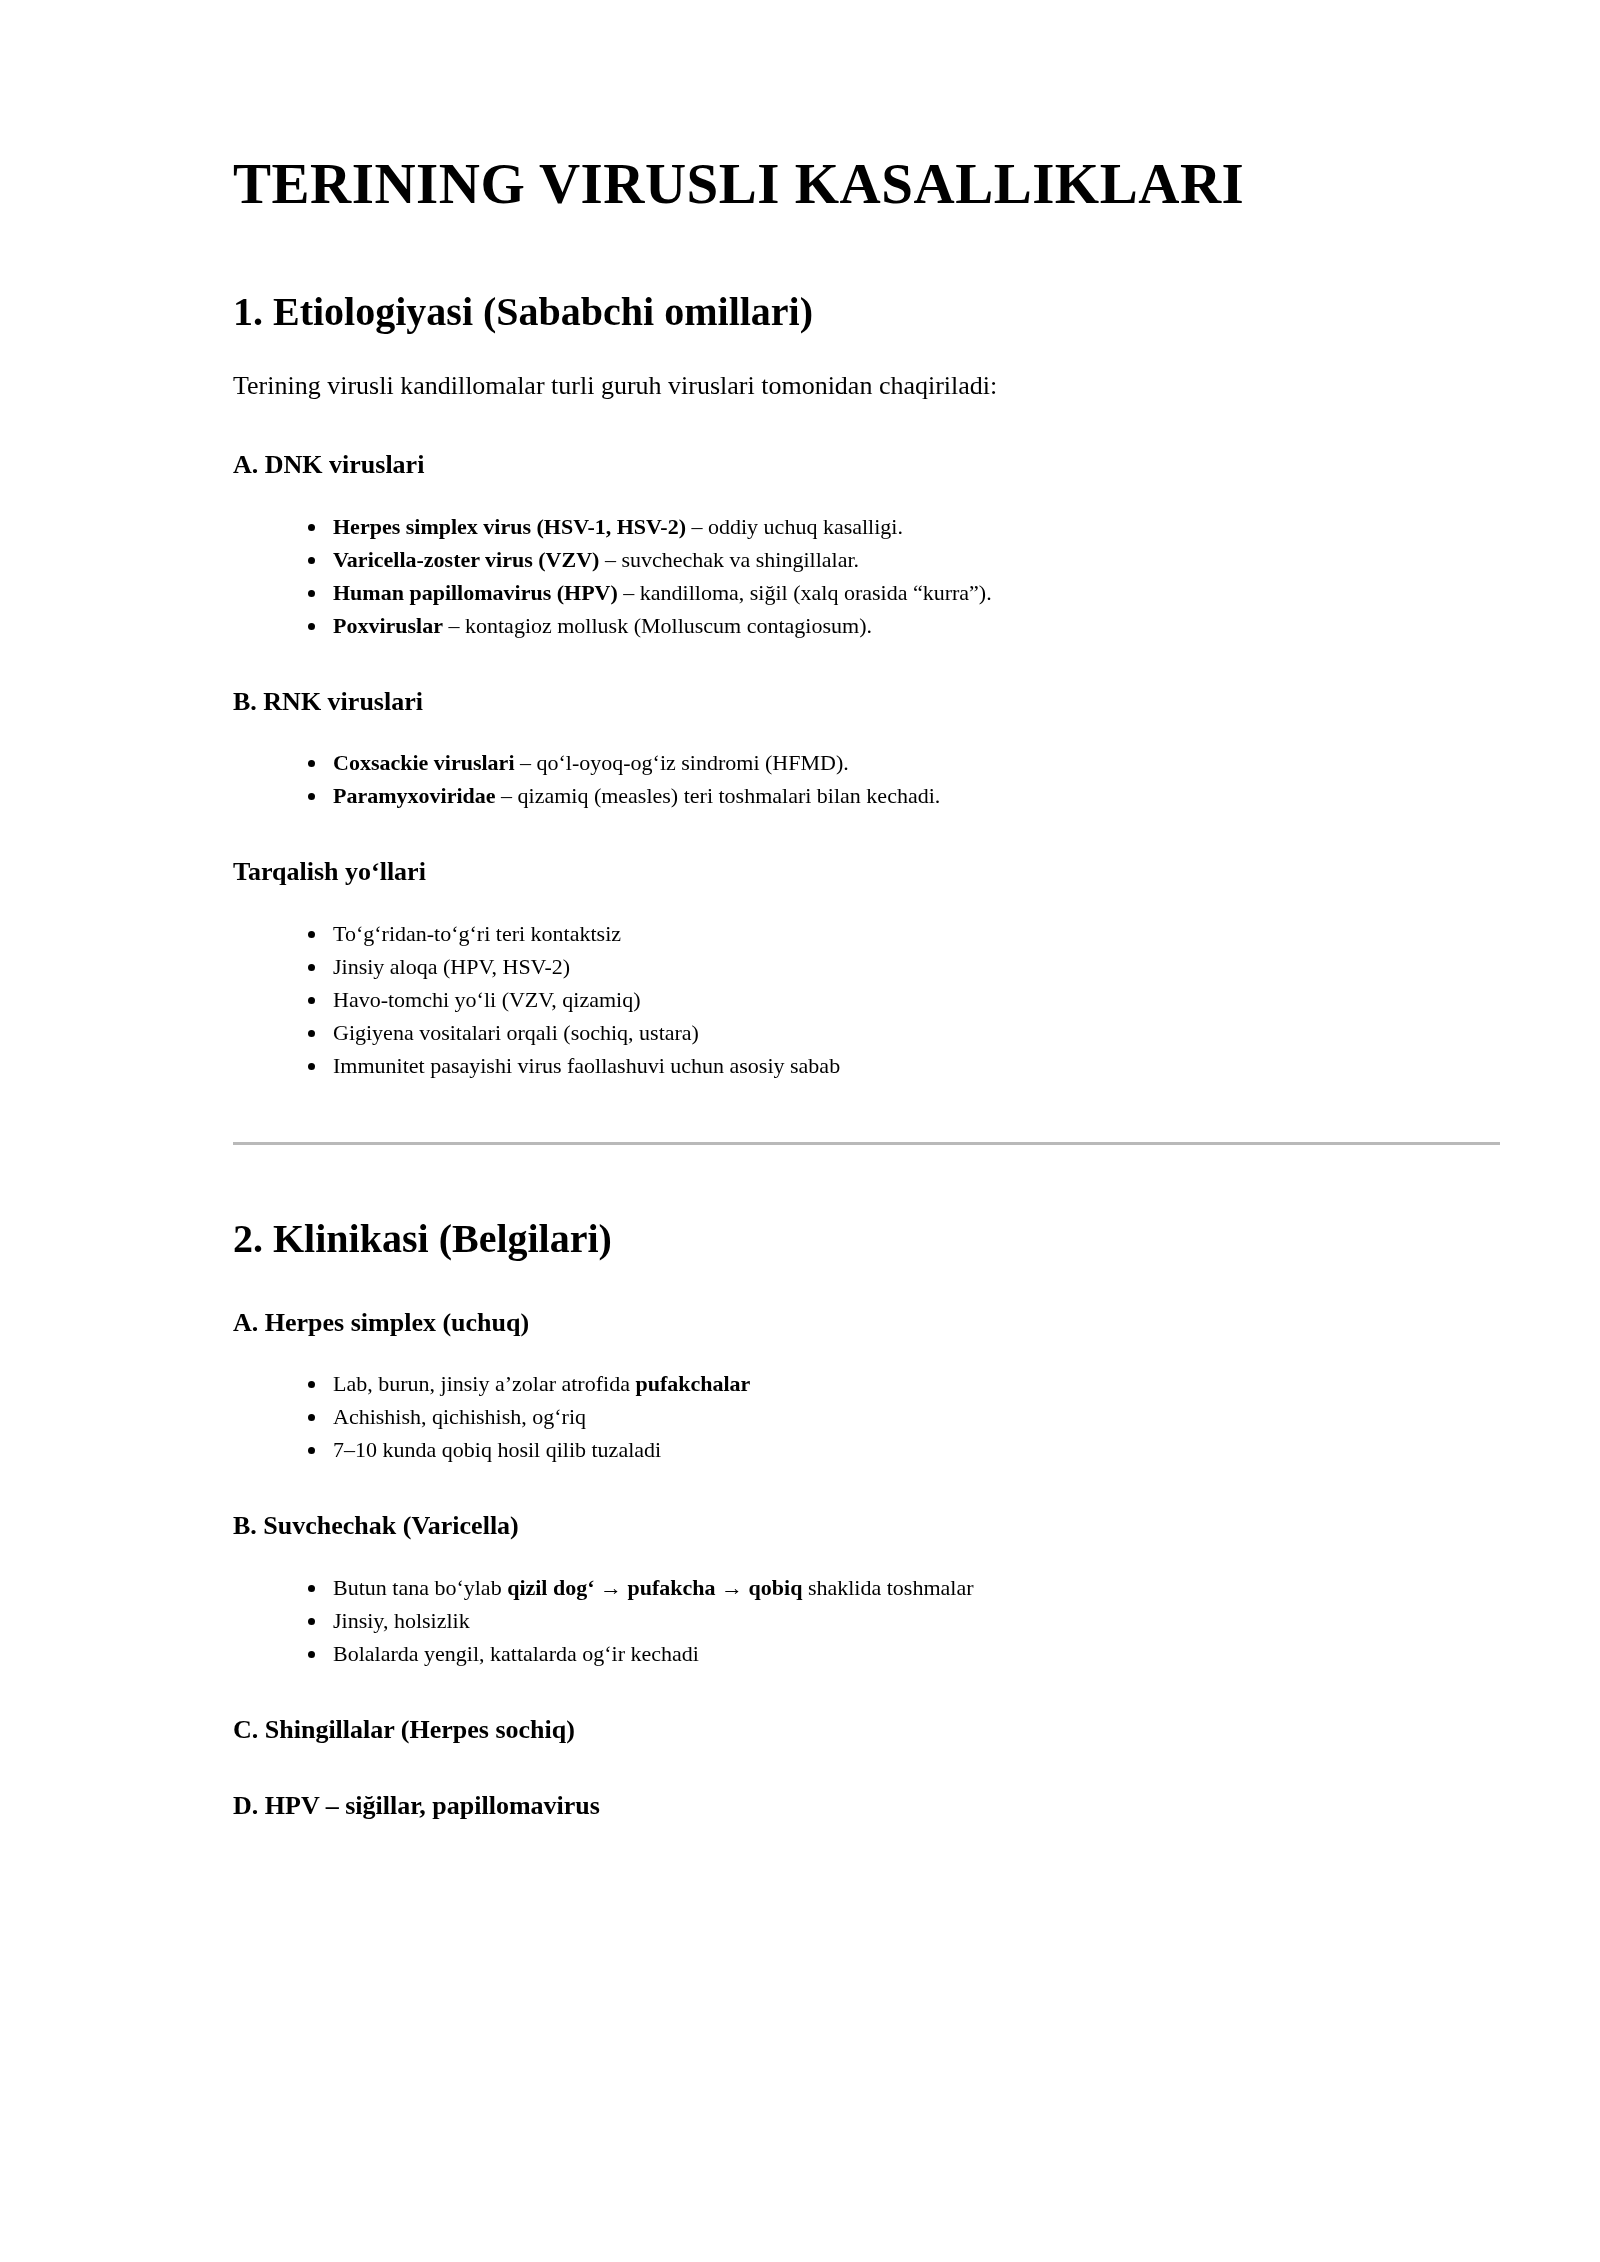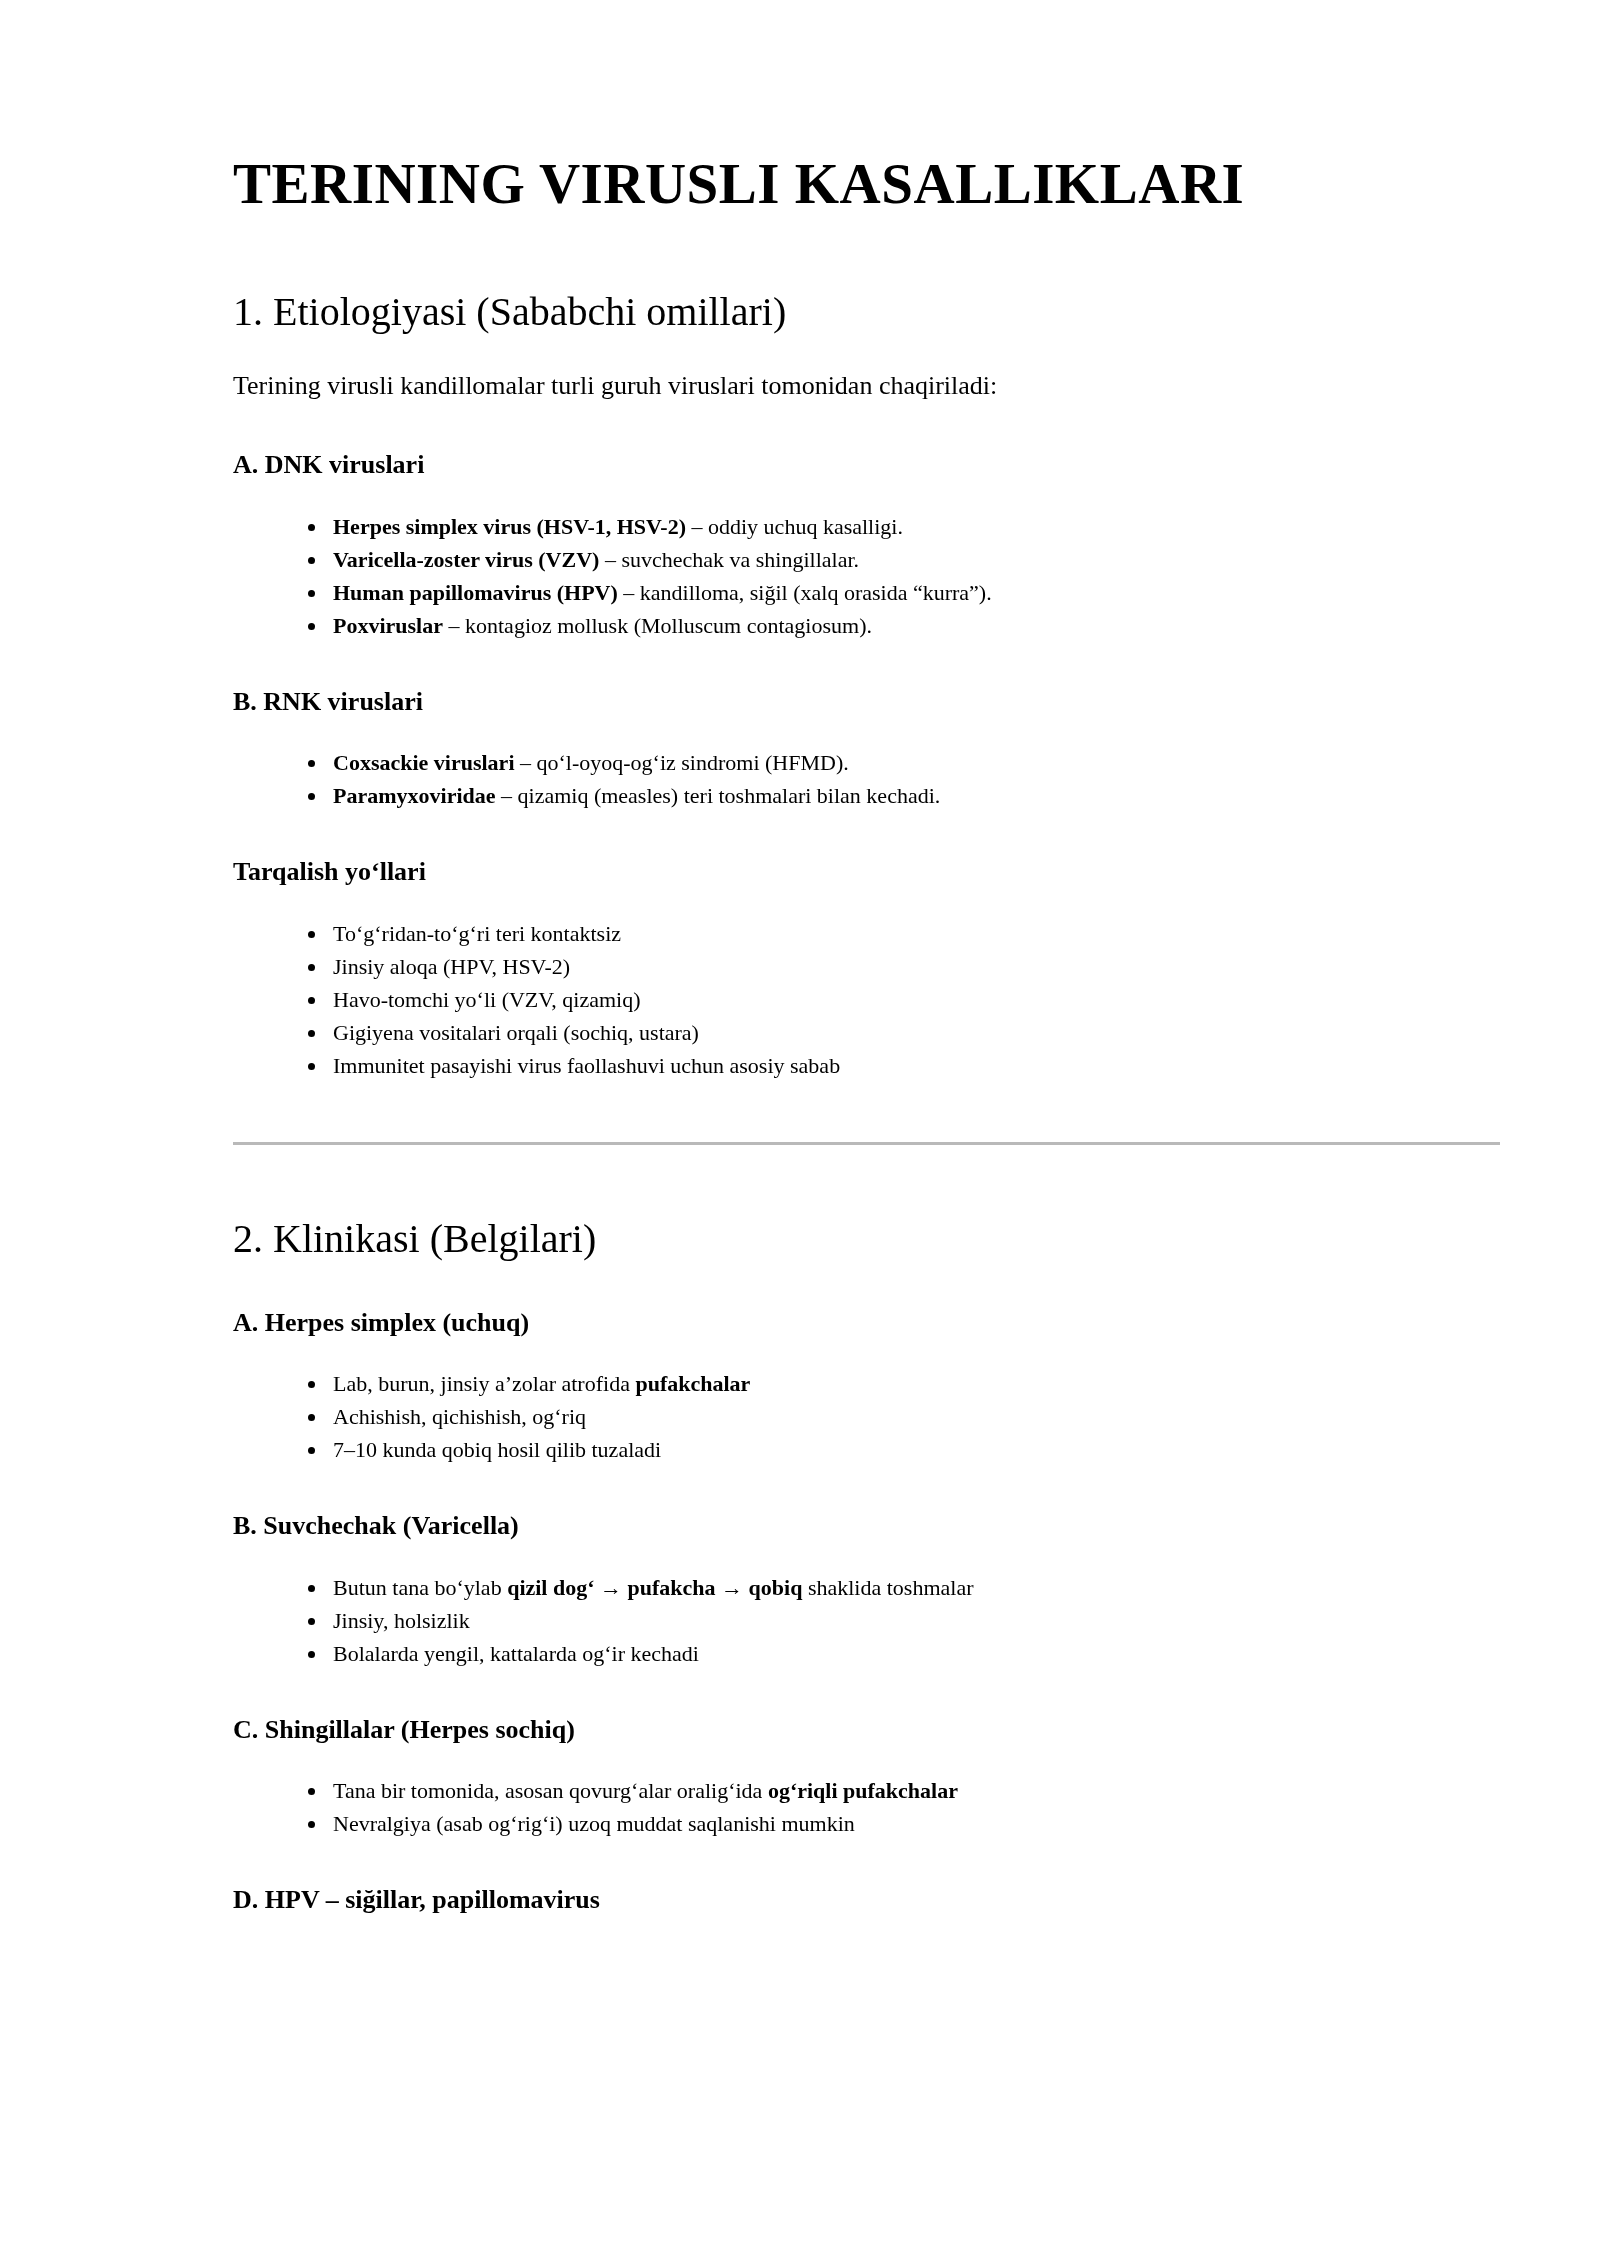--- a/index.html
+++ b/index.html
@@ -17,21 +17,21 @@
   h1 {
     font-size: 57px;
     line-height: 1.2;
     font-weight: bold;
     margin: 0 0 40px 0;
     letter-spacing: 0.5px;
   }
   h2 {
     font-size: 40px;
     line-height: 1.2;
-    font-weight: normal;
+    font-weight: bold;
     margin: 70px 0 30px 0;
   }
   h3 {
     font-size: 26px;
     line-height: 1.25;
     font-weight: bold;
     margin: 44px 0 28px 0;
   }
   p {
     font-size: 26px;
@@ -99,20 +99,16 @@
     </ul>
 
   <h3>B. Suvchechak (Varicella)</h3>
   <ul>
       <li><span>Butun tana bo‘ylab </span><strong>qizil dog‘</strong><span> → </span><strong>pufakcha</strong><span> → </span><strong>qobiq</strong><span> shaklida toshmalar</span></li>
       <li><span>Jinsiy, holsizlik</span></li>
       <li><span>Bolalarda yengil, kattalarda og‘ir kechadi</span></li>
     </ul>
 
   <h3>C. Shingillalar (Herpes sochiq)</h3>
-  <ul>
-      <li><span>Tana bir tomonida, asosan qovurg‘alar oralig‘ida </span><strong>og‘riqli pufakchalar</strong></li>
-      <li><span>Nevralgiya (asab og‘rig‘i) uzoq muddat saqlanishi mumkin</span></li>
-    </ul>
 
   <h3>D. HPV – siğillar, papillomavirus</h3>
 
 </div>
 
 </body></html>

